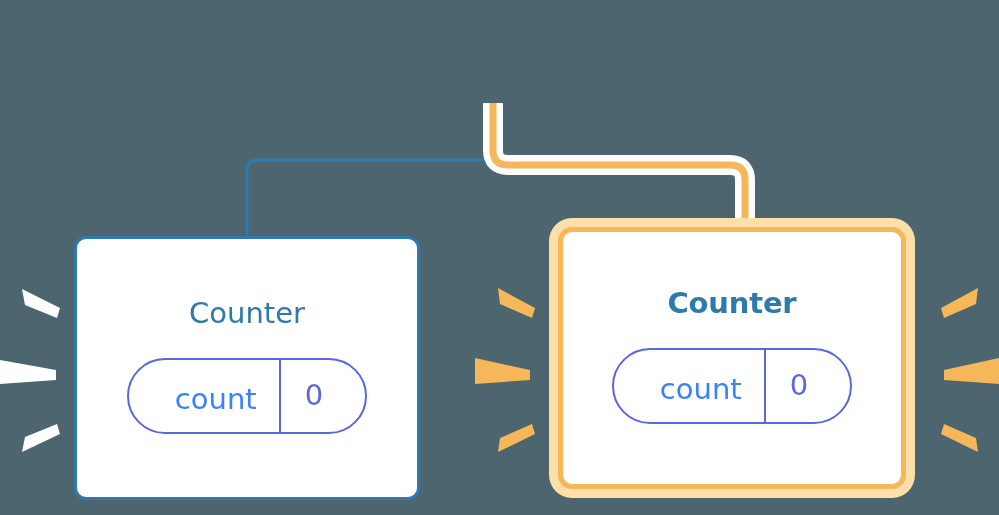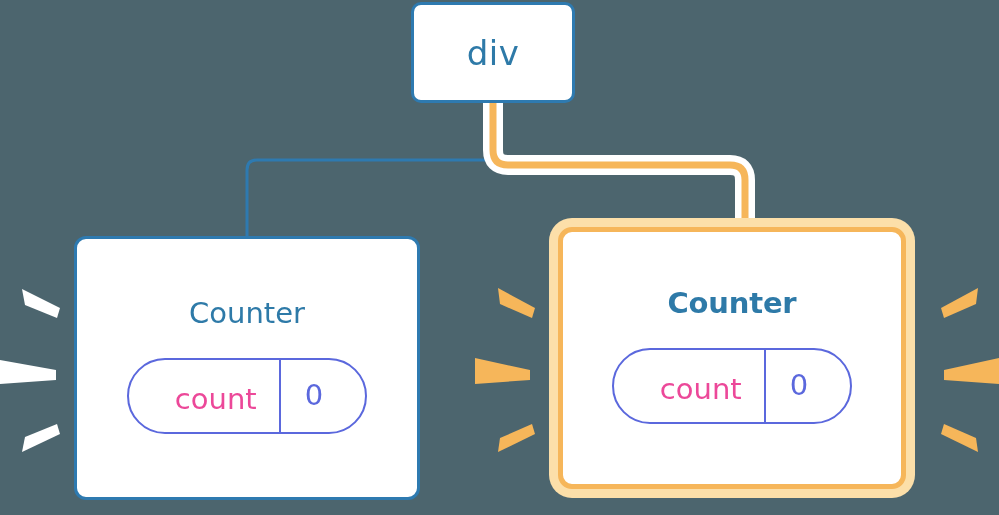--- a/index.html
+++ b/index.html
@@ -43,21 +43,21 @@
   .node-counter-right .node-title{font-weight:700;margin-top:-4px;margin-bottom:30px;letter-spacing:-.2px;}
 
   
   .pill{
     position:relative;display:flex;align-items:stretch;
     border:2px solid #5b68dd;border-radius:999px;
     height:76px;box-sizing:border-box;background:transparent;
   }
   .pill-left{
     display:flex;align-items:center;justify-content:center;
-    padding:8px 22px 0 46px;font-size:29px;color:#ec4899;line-height:1;text-align:right;
+    padding:8px 22px 0 46px;font-size:29px;color:#3b82f6;line-height:1;text-align:right;
   }
   .pill-divider{width:2px;background:#5b68dd;flex:0 0 2px;}
   .pill-right{
     display:flex;align-items:center;justify-content:center;
     padding:0 42px 0 24px;font-size:29px;color:#5b68dd;line-height:1;
   }
 </style>
 </head>
 <body>
 
@@ -86,23 +86,20 @@
       <polygon points="500,438 532,424 535,434 498,452"></polygon>
     </g>
 
     <g fill="#f6b65a">
       <polygon points="978,288 941,308 944,318 976,304"></polygon>
       <polygon points="999,358 944,370 944,380 999,384"></polygon>
       <polygon points="976,438 944,424 941,434 978,452"></polygon>
     </g>
   </svg>
 
-  <div class="node node-div">
-    <div class="node-title">div</div>
-  </div>
 
   <div class="node node-counter-left">
     <div class="node-title">Counter</div>
     <div class="pill">
       <div class="pill-left">count</div>
       <div class="pill-divider"></div>
       <div class="pill-right">0</div>
     </div>
   </div>
 

